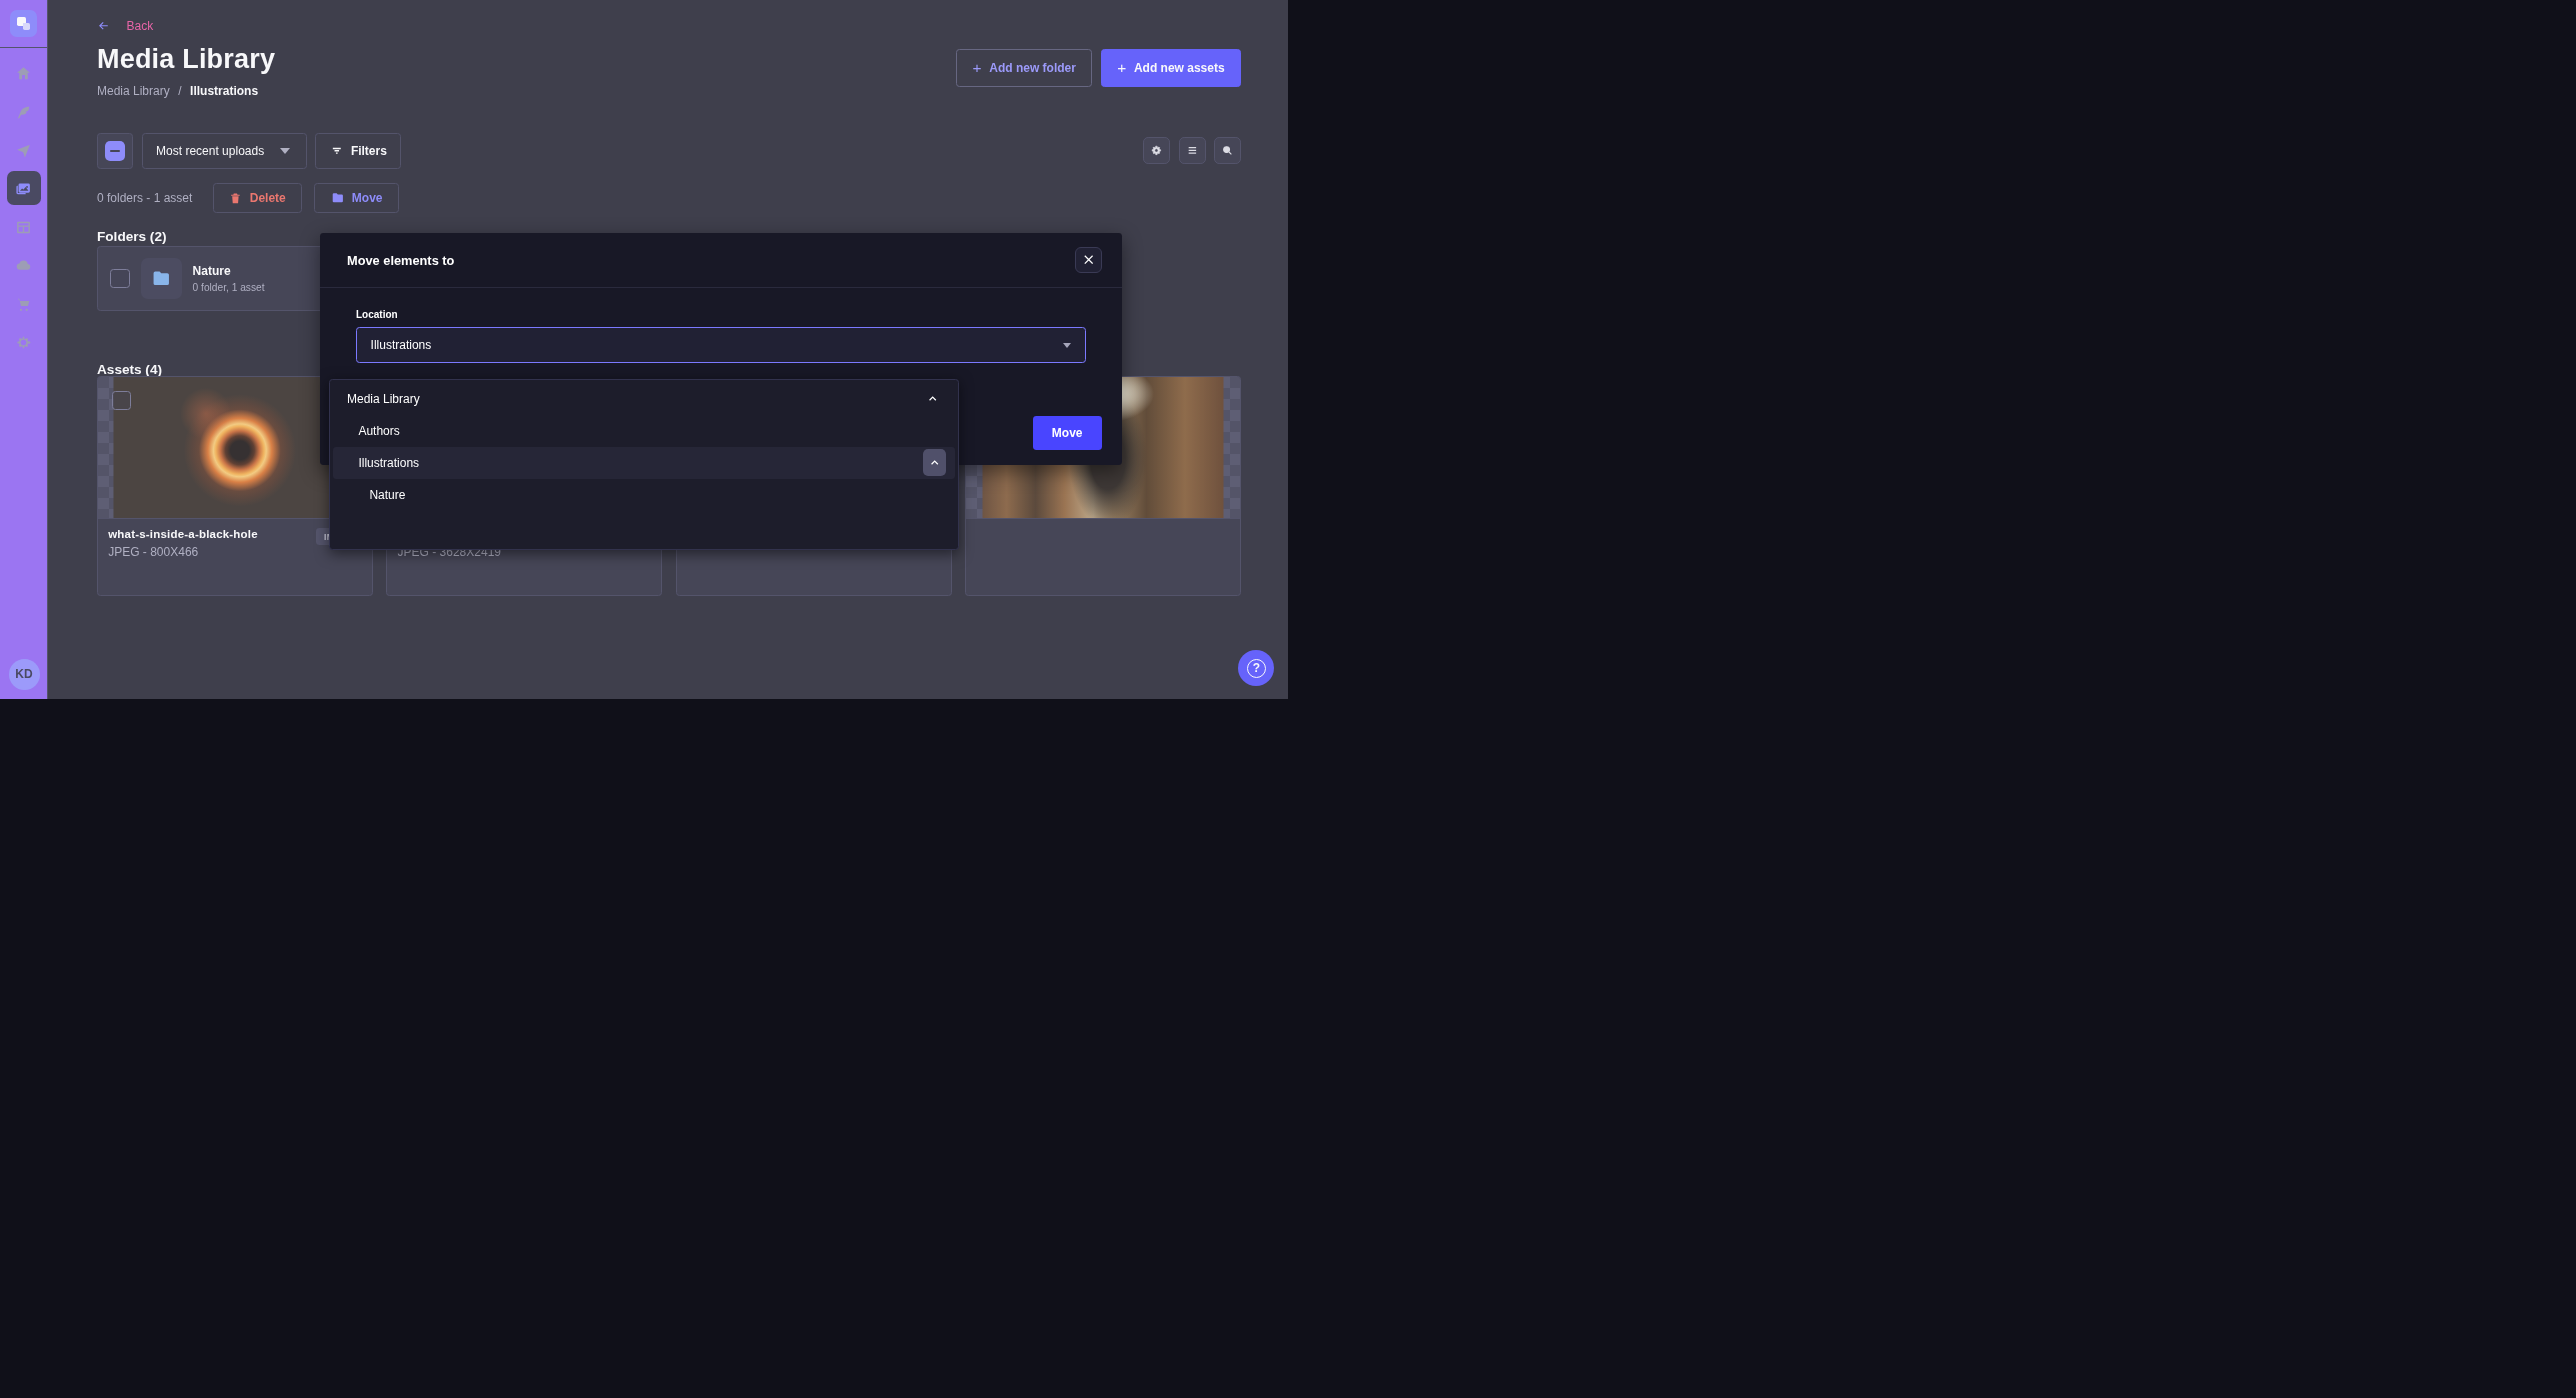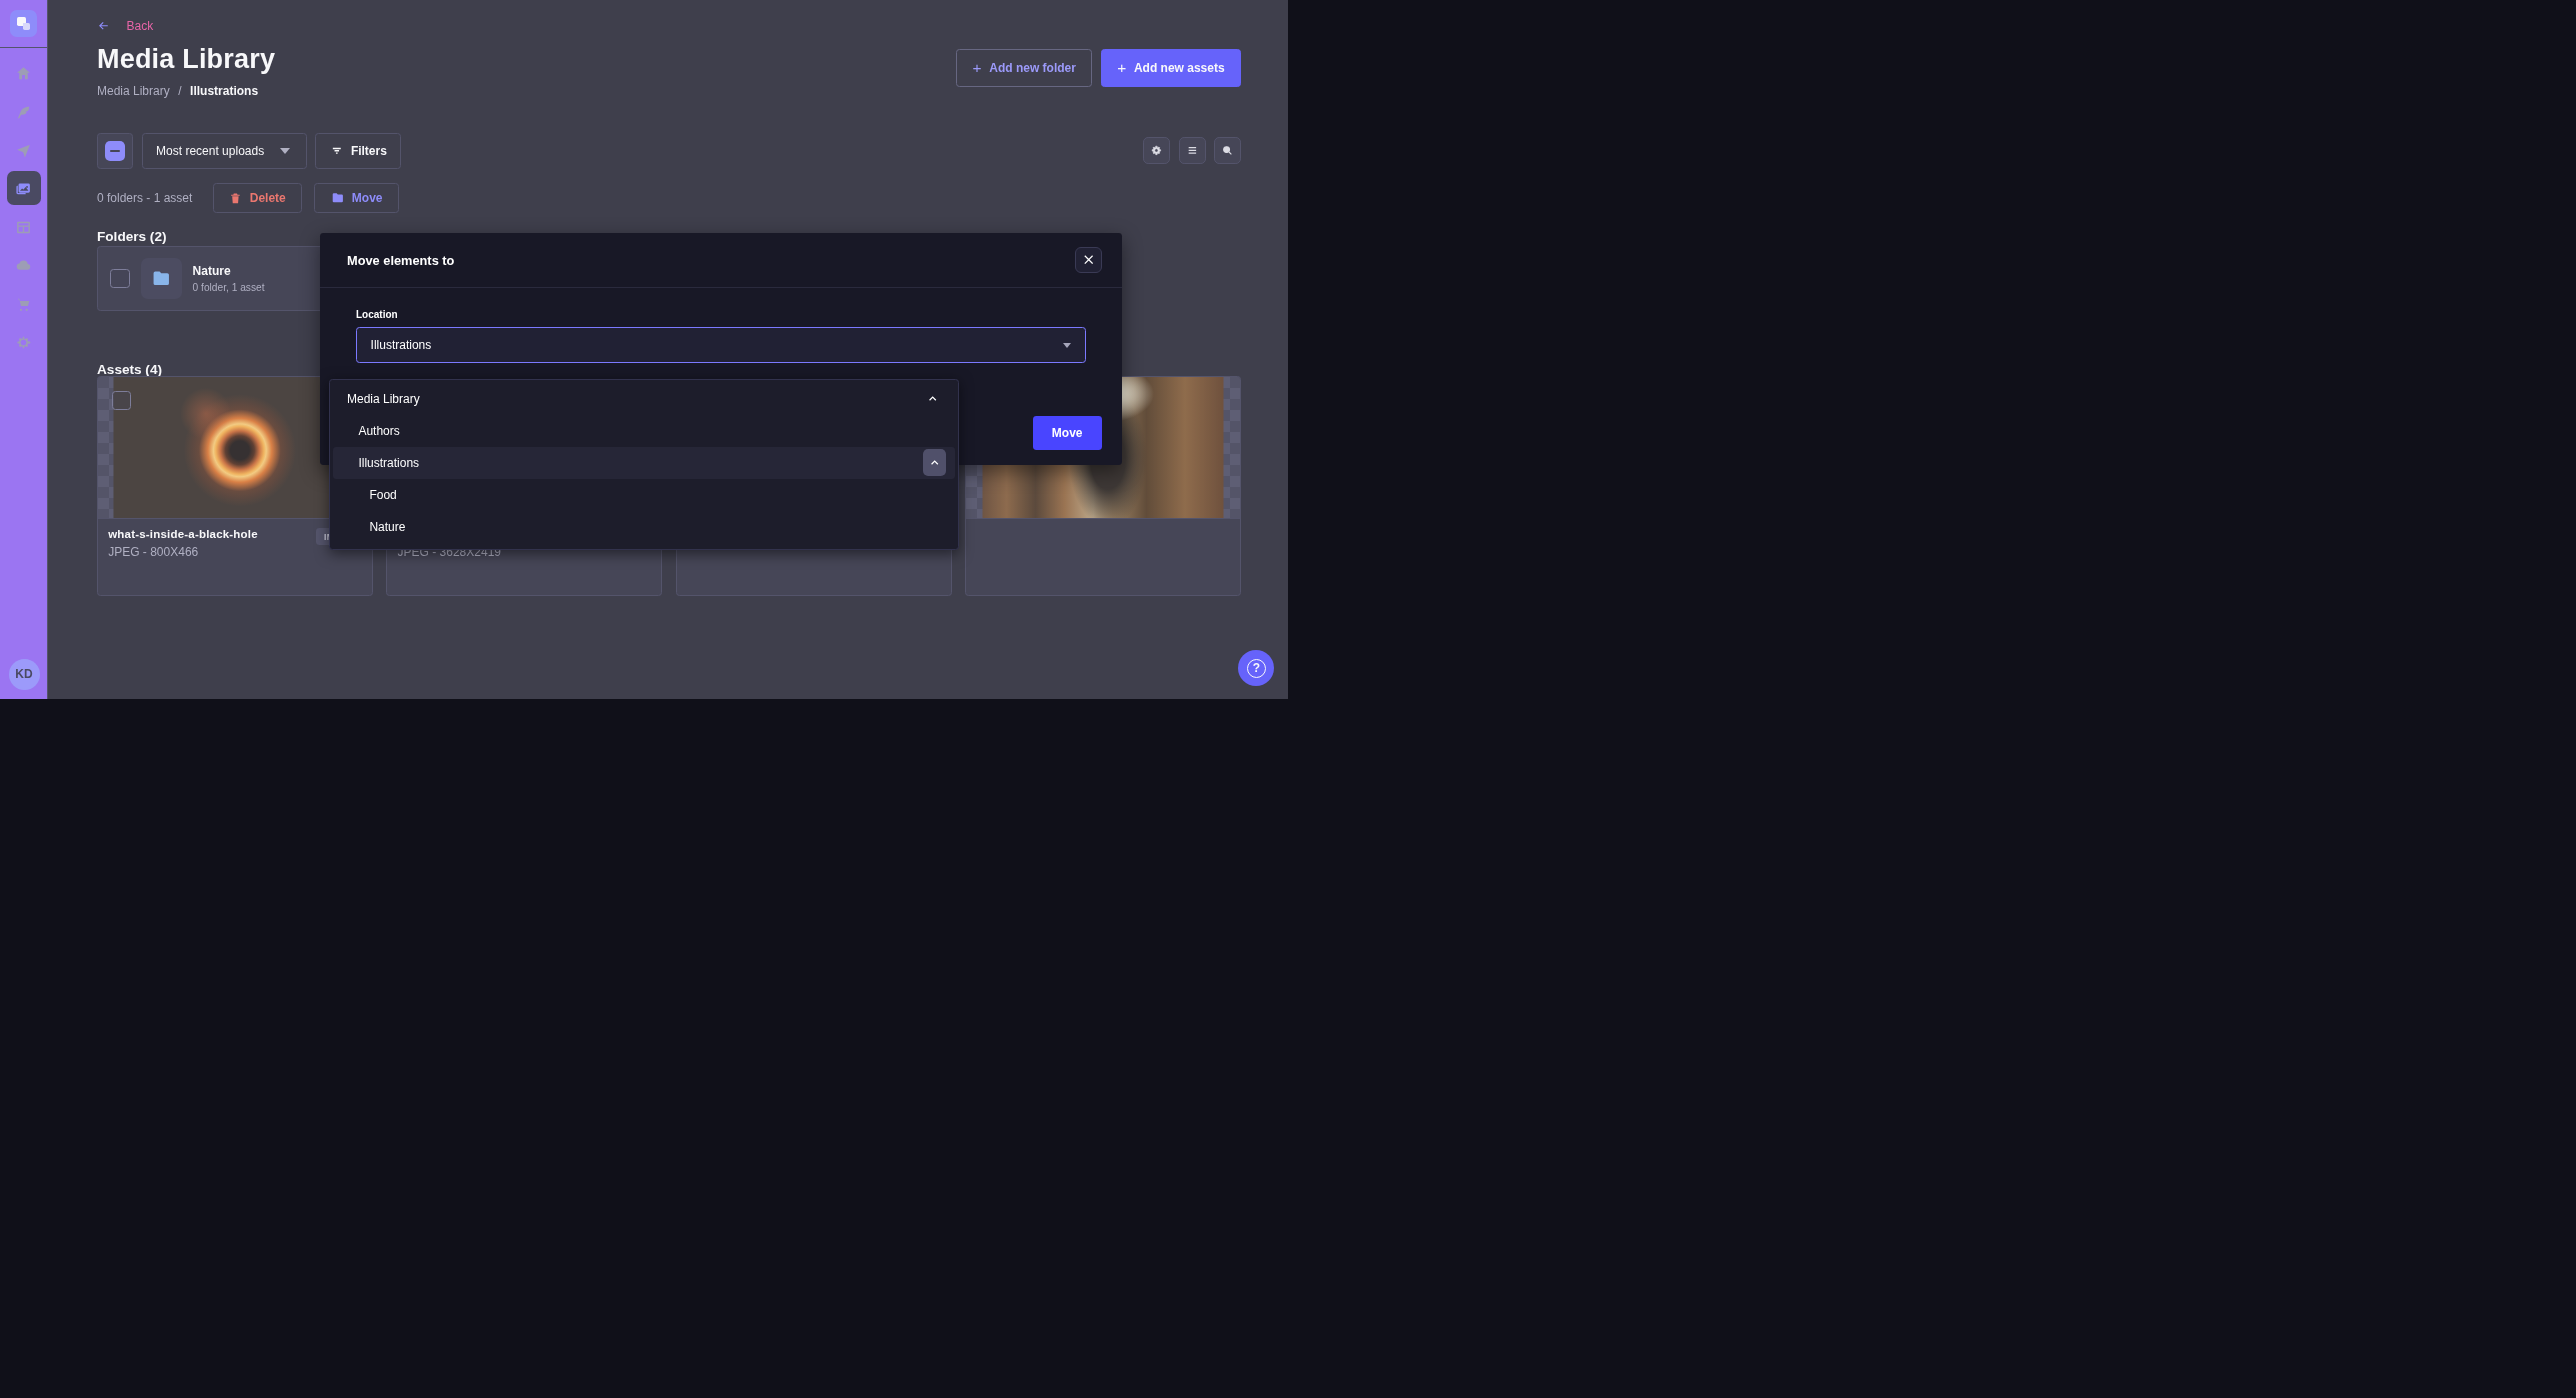--- a/index.html
+++ b/index.html
@@ -346,21 +346,18 @@
     </div>
     <div class="tree-row indent-1 selected">
       <span>Illustrations</span>
       <button class="chev-btn">
         <svg viewBox="0 0 12 12">
             <path d="M2 8l4-4 4 4"></path>
           </svg>
       </button>
     </div>
     <div class="tree-row indent-2">
-      <span>Food</span>
-    </div>
-    <div class="tree-row indent-2">
       <span>Nature</span>
     </div>
   </div>
 
 </div>
 
 
 </body></html>

